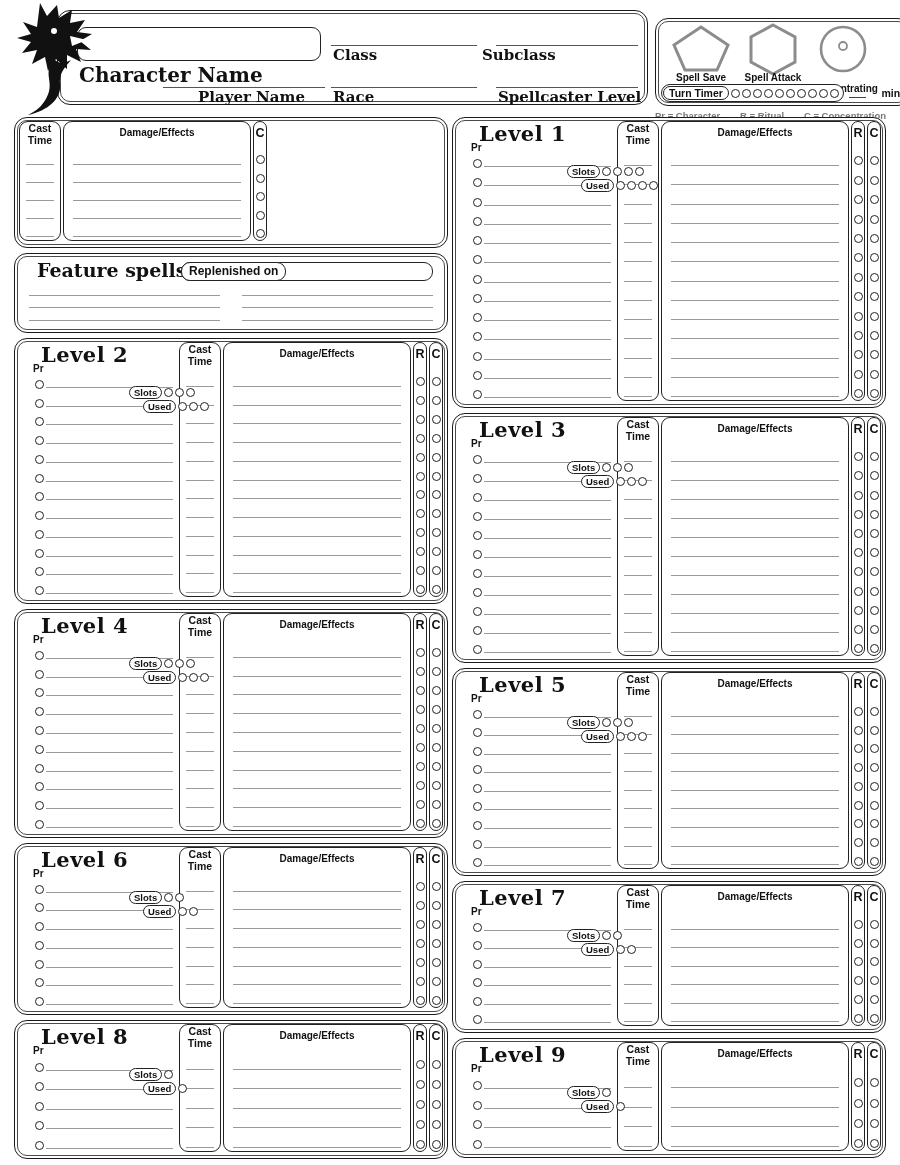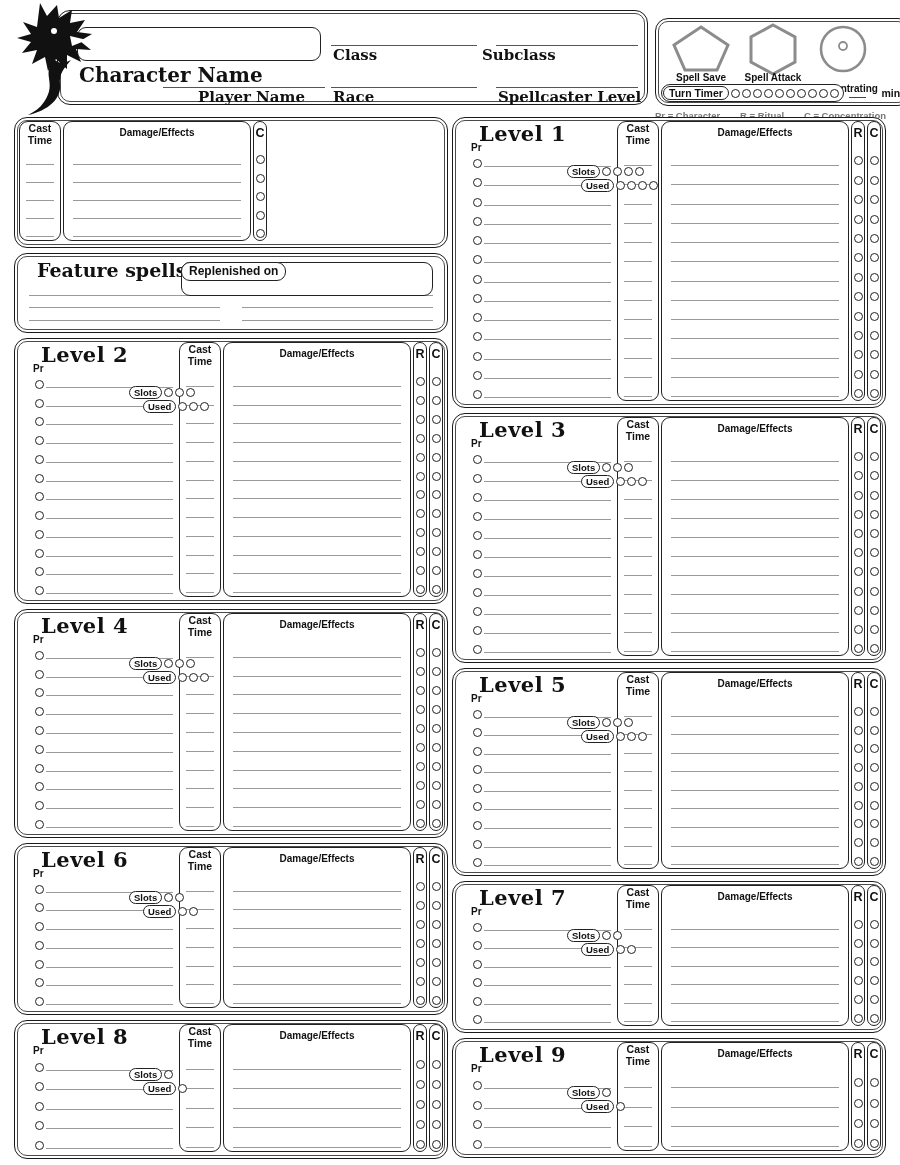--- a/index.html
+++ b/index.html
@@ -81,21 +81,21 @@
   .rcrow { flex:1; display:flex; align-items:flex-end; justify-content:center; }
   .rc-circ { width:9px; height:9px; border:1.3px solid #222; border-radius:50%;
              margin-bottom:2px; background:#fff; }
 
   
   .feature-flex { position:relative; height:100%; display:flex; flex-direction:column;
                   padding:5px 14px 9px; z-index:1; }
   .feature-head { flex:none; height:24px; position:relative; }
   .feature-title { position:absolute; left:8px; top:0; font-family:"DejaVu Serif",serif;
                    font-weight:700; font-size:19px; white-space:nowrap; }
-  .replenish-wrap { position:absolute; left:152px; right:0; top:3px; height:34px;
+  .replenish-wrap { position:absolute; left:152px; right:0; top:3px; height:19px;
                     border:1.5px solid #222; border-radius:9px; background:#fff; }
   .replenish-pill { position:absolute; left:-1px; top:-1.5px; height:19px; border:1.5px solid #222;
                     border-radius:9px; background:#fff; padding:0 7px; font-size:12px;
                     font-weight:700; line-height:16px; white-space:nowrap; }
   .feature-rows { flex:1; display:flex; flex-direction:column; padding-top:2px; }
   .frow { flex:1; display:flex; gap:22px; align-items:flex-end; }
   .fline { flex:1; height:0; border-bottom:1.2px solid #9a9a9a; margin-bottom:2px; }
 </style>
 </head>
 <body>

